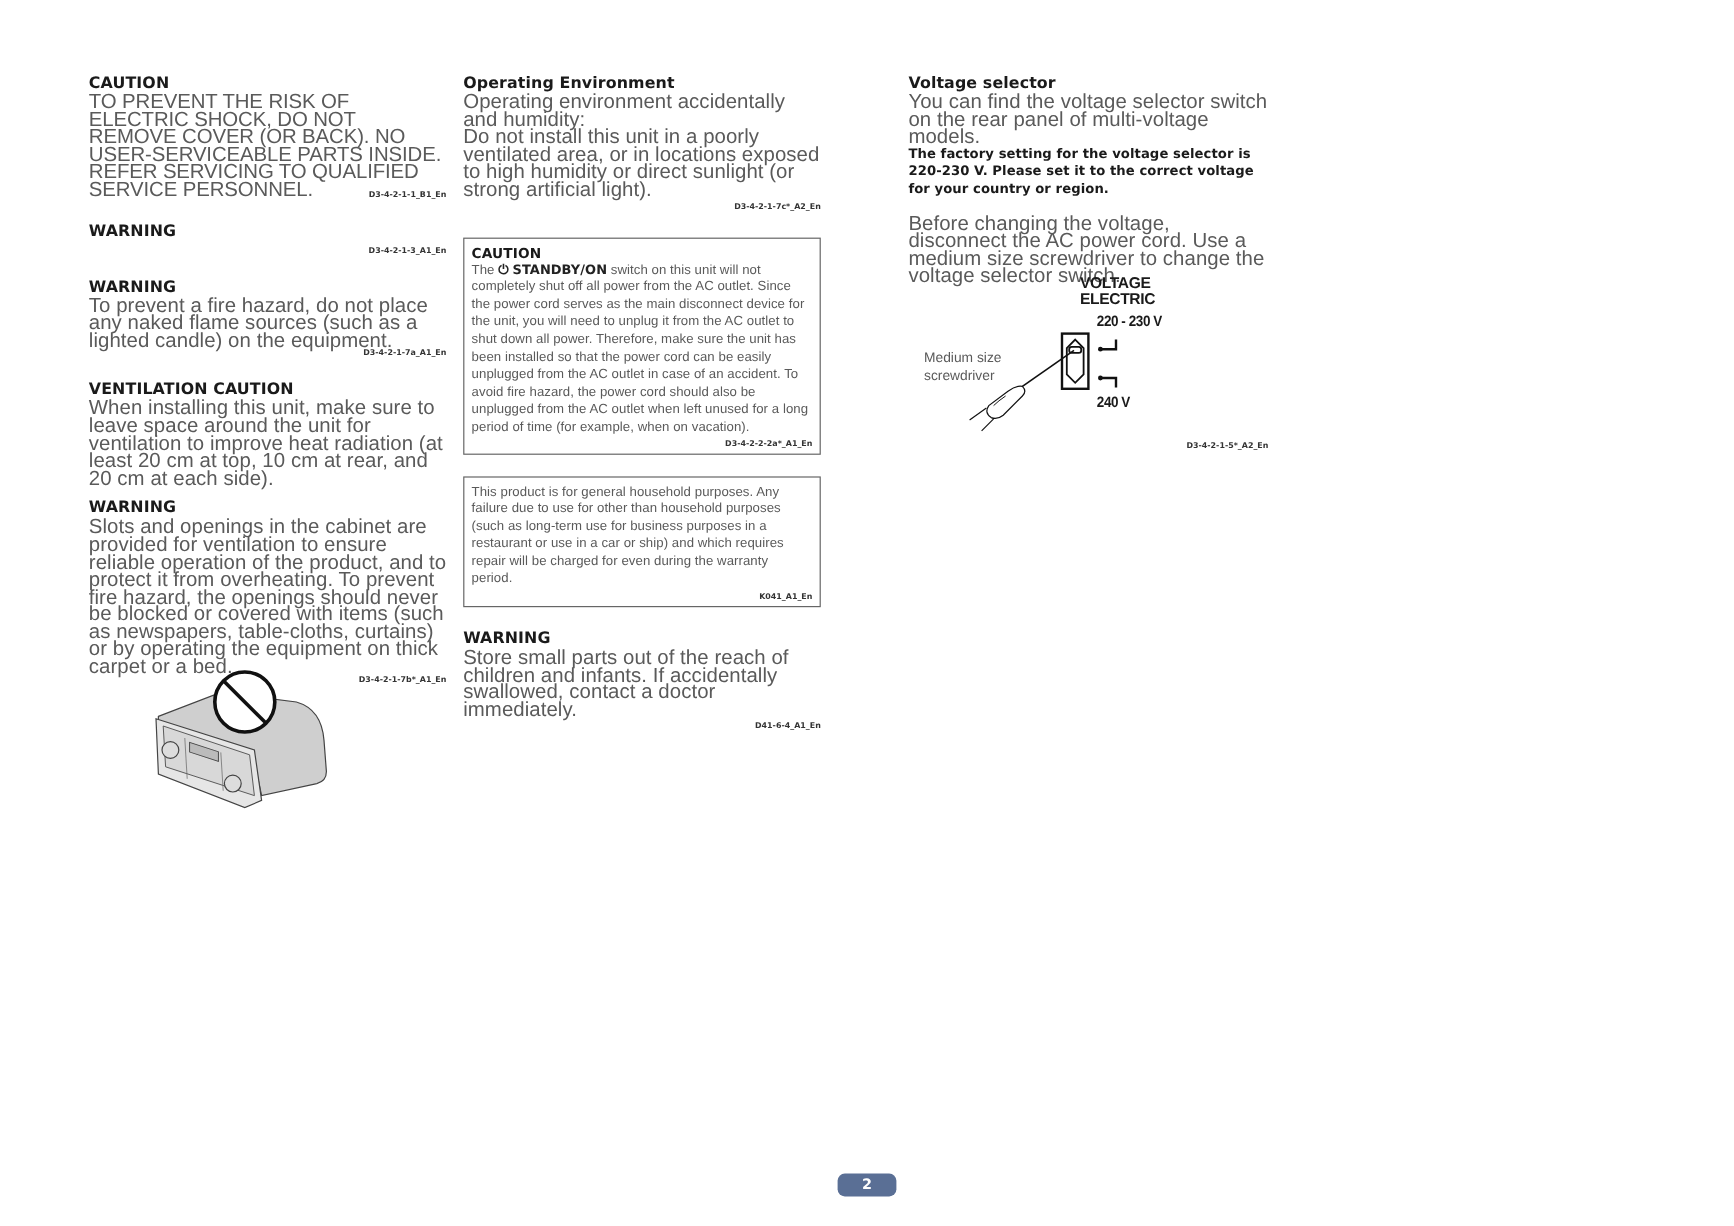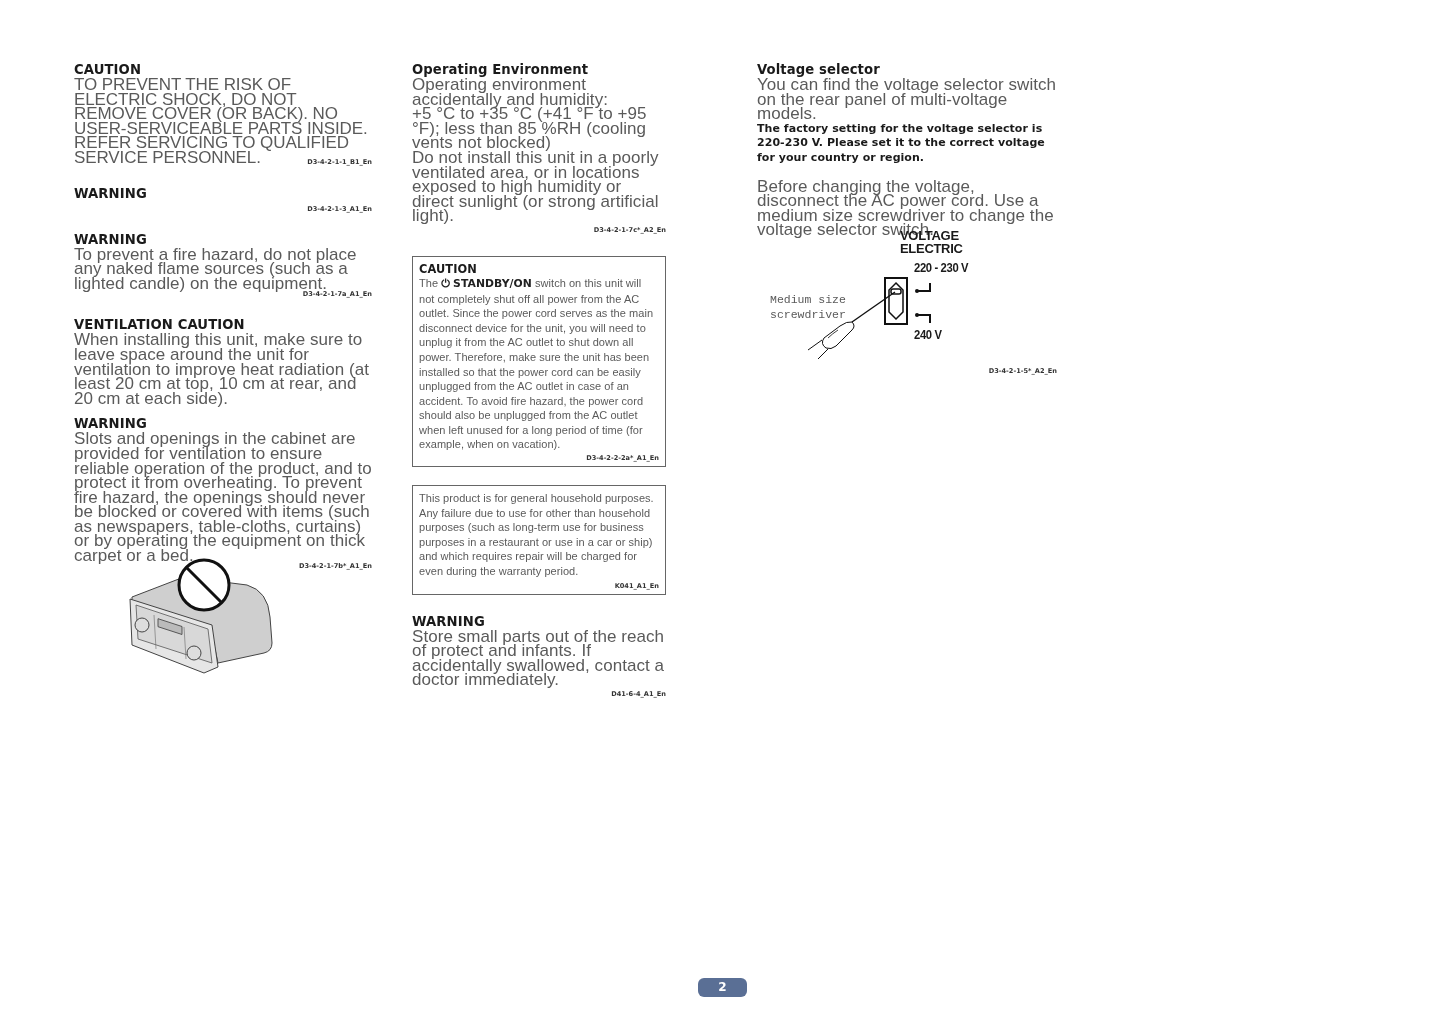--- a/index.html
+++ b/index.html
@@ -2,21 +2,21 @@
 <html><head>
 <meta charset="utf-8">
 <style>
   html, body { margin:0; padding:0; }
   body {
     width:1445px; height:1022px; background:#ffffff; position:relative; overflow:hidden;
     font-family:"DejaVu Sans", "Liberation Sans", sans-serif; color:#555;
   }
   .col { position:absolute; top:62px; }
   .col1 { left:74px; width:298px; }
-  .col2 { left:412px; width:254px; }
+  .col2 { left:386px; width:298px; }
   .col3 { left:757px; width:300px; }
   .sec { margin:0; }
   h3 {
     font-family:"DejaVu Sans", sans-serif; font-weight:bold; font-size:13.2px; color:#1a1a1a;
     margin:0; line-height:16px; letter-spacing:0.1px;
   }
   p {
     margin:0; font-size:17px; line-height:14.6px; color:#5a5a5a;
     font-family:"Liberation Sans", sans-serif; letter-spacing:0.05px;
   }
@@ -39,21 +39,21 @@
   .diagram { position:absolute; }
   .vs-title {
     position:absolute; font-family:"Liberation Sans", sans-serif; font-weight:bold; font-size:13px;
     color:#1a1a1a; text-align:left; line-height:13px; letter-spacing:-0.3px;
   }
   .vs-label {
     position:absolute; font-family:"Liberation Sans", sans-serif; font-weight:bold; font-size:12.5px;
     color:#1a1a1a; letter-spacing:-0.4px; transform:scaleX(0.9); transform-origin:left;
   }
   .vs-small {
-    position:absolute; font-family:Liberation Mono, monospace; font-size:11.5px; line-height:15px; color:#5a5a5a;
+    position:absolute; font-family:Liberation Sans, sans-serif; font-size:11.5px; line-height:15px; color:#5a5a5a;
   }
 </style>
 </head>
 <body>
 
 <div class="col col1">
   <div class="sec">
     <h3>CAUTION</h3>
     <p class="caps">TO PREVENT THE RISK OF ELECTRIC SHOCK, DO NOT REMOVE COVER (OR BACK). NO USER-SERVICEABLE PARTS INSIDE. REFER SERVICING TO QUALIFIED SERVICE PERSONNEL.</p>
     <div class="code" style="margin-top:-9px">D3-4-2-1-1_B1_En</div>
@@ -91,39 +91,38 @@
   <line x1="62" y1="72" x2="64" y2="104" stroke="#666" stroke-width="0.6"></line>
 
   <circle cx="82" cy="30" r="25" fill="#fff" stroke="#111" stroke-width="3"></circle>
   <line x1="64" y1="12" x2="100" y2="48" stroke="#111" stroke-width="3"></line>
 </svg>
 
 <div class="col col2">
   <div class="sec">
     <h3>Operating Environment</h3>
     <p>Operating environment accidentally and humidity:</p>
-    <p>+5 °C to +35 °C (+41 °F to +95 °F); less than 85 %RH (cooling vents not blocked)</p>
     <p>Do not install this unit in a poorly ventilated area, or in locations exposed to high humidity or direct sunlight (or strong artificial light).</p>
     <div class="code" style="margin-top:1px">D3-4-2-1-7c*_A2_En</div>
   </div>
 
   <div class="box" style="margin-top:21px">
     <h3>CAUTION</h3>
     <p><span>The</span> <span class="power">⏻</span> <span class="bold-inline">STANDBY/ON</span> <span>switch on this unit will not completely shut off all power from the AC outlet. Since the power cord serves as the main disconnect device for the unit, you will need to unplug it from the AC outlet to shut down all power. Therefore, make sure the unit has been installed so that the power cord can be easily unplugged from the AC outlet in case of an accident. To avoid fire hazard, the power cord should also be unplugged from the AC outlet when left unused for a long period of time (for example, when on vacation).</span></p>
     <div class="code">D3-4-2-2-2a*_A1_En</div>
   </div>
 
   <div class="box" style="margin-top:18px;padding-top:5px">
     <p>This product is for general household purposes. Any failure due to use for other than household purposes (such as long-term use for business purposes in a restaurant or use in a car or ship) and which requires repair will be charged for even during the warranty period.</p>
     <div class="code" style="margin-top:2px">K041_A1_En</div>
   </div>
 
   <div class="sec" style="margin-top:19px">
     <h3>WARNING</h3>
-    <p>Store small parts out of the reach of protect and infants. If accidentally swallowed, contact a doctor immediately.</p>
+    <p>Store small parts out of the reach of children and infants. If accidentally swallowed, contact a doctor immediately.</p>
     <div class="code" style="margin-top:1px">D41-6-4_A1_En</div>
   </div>
 </div>
 
 <div class="col col3">
   <div class="sec">
     <h3>Voltage selector</h3>
     <p>You can find the voltage selector switch on the rear panel of multi-voltage models.</p>
     <p class="strong">The factory setting for the voltage selector is 220-230 V. Please set it to the correct voltage for your country or region.</p>
     <p style="margin-top:14px">Before changing the voltage, disconnect the AC power cord. Use a medium size screwdriver to change the voltage selector switch.</p>

